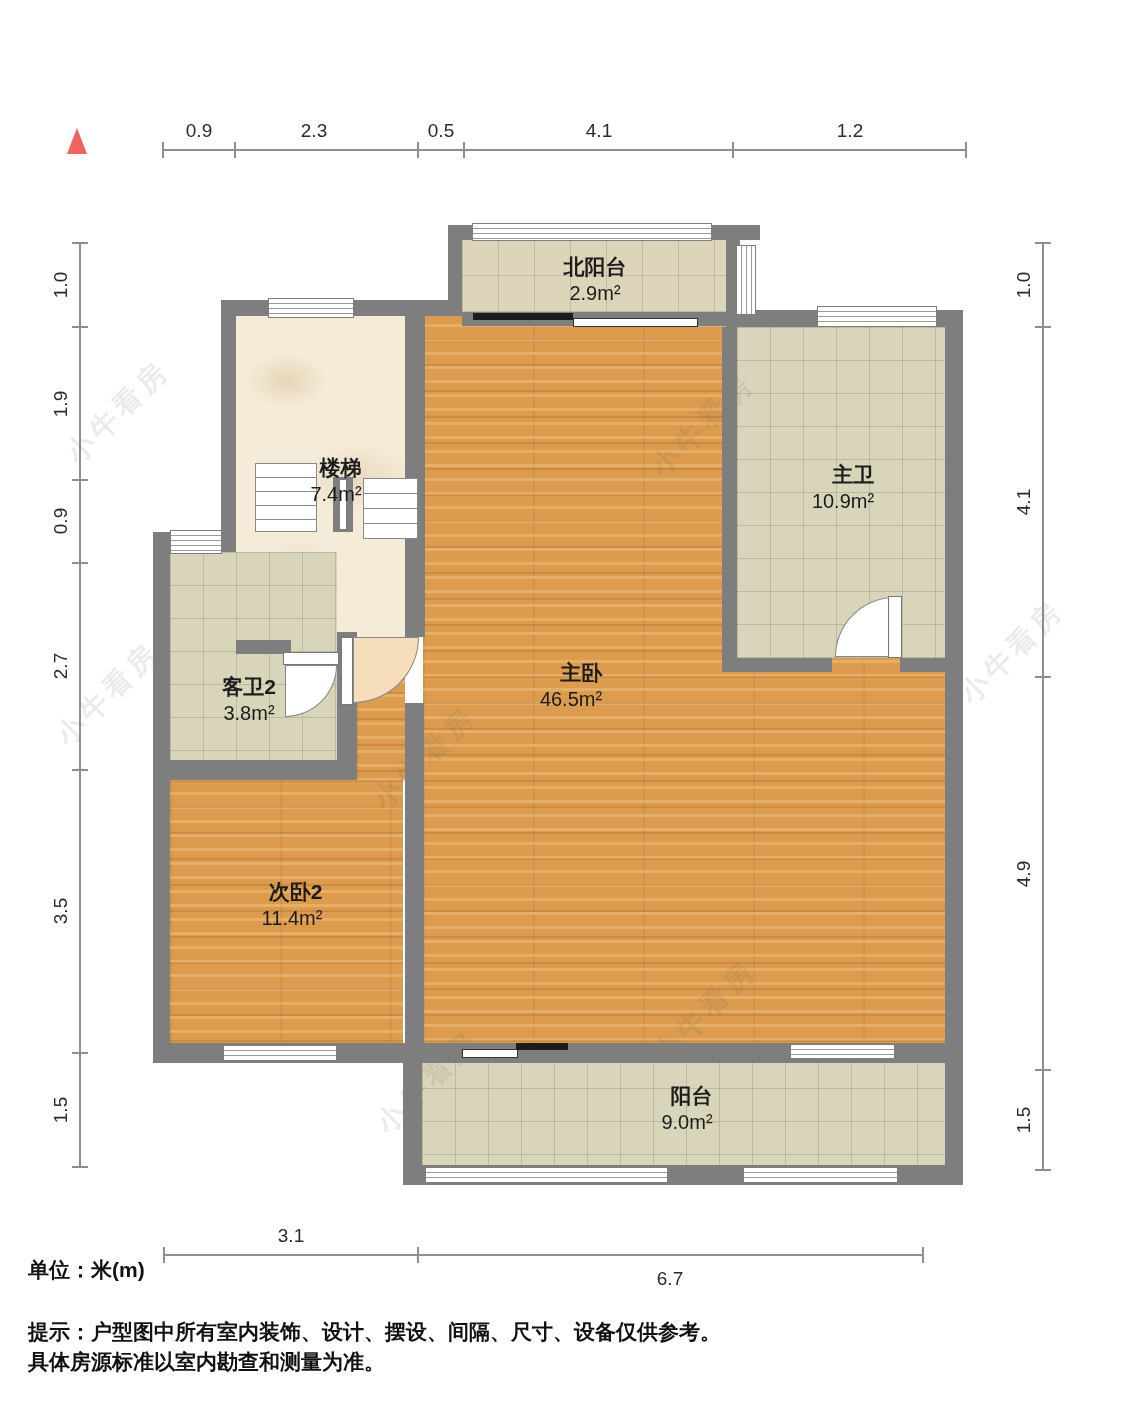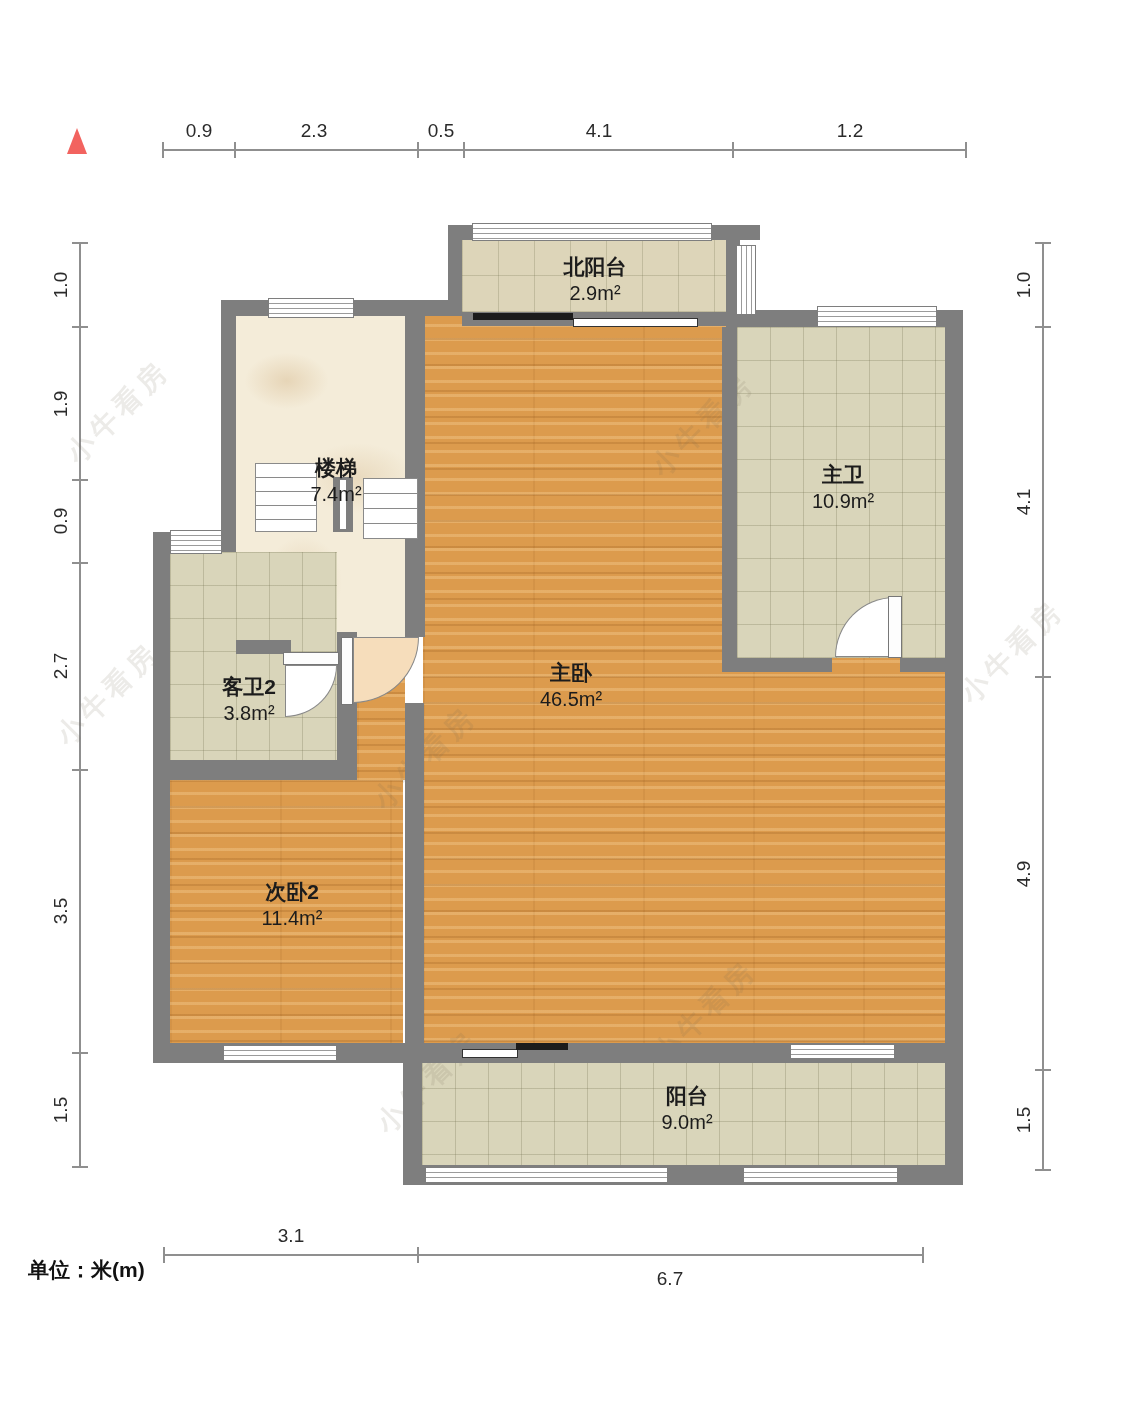--- a/index.html
+++ b/index.html
@@ -34,21 +34,21 @@
        background-image:repeating-linear-gradient(180deg, transparent 0 4px, #9b9b9b 4px 5px);}
   .win.v{background-image:repeating-linear-gradient(90deg, transparent 0 4px, #9b9b9b 4px 5px);}
   .leaf{position:absolute;background:#fdfdfd;border:1px solid #777;box-sizing:border-box;}
   .swing{position:absolute;border:1px solid #888;box-sizing:border-box;background:#fff;}
   .slide-dark{position:absolute;background:#1c1c1c;}
   .slide-lite{position:absolute;background:#fff;border:1px solid #333;box-sizing:border-box;}
   .steps{position:absolute;border:1px solid #8a8a8a;box-sizing:border-box;
          background-color:#fff;background-image:repeating-linear-gradient(180deg, #fff 0 13px, #8a8a8a 13px 14px);}
   
   .room-label{position:absolute;transform:translate(-50%,-50%);text-align:center;color:#1c1c1c;line-height:26px;white-space:nowrap;}
-  .rname{font-size:21px;font-weight:700;}
+  .rname{font-size:21px;font-weight:700;text-align:right;}
   .rarea{font-size:20px;font-weight:400;}
   
   .north{position:absolute;width:0;height:0;border-left:10px solid transparent;border-right:10px solid transparent;border-bottom:26px solid #f2635f;}
   .wm{position:absolute;transform:translate(-50%,-50%) rotate(-45deg);font-size:28px;letter-spacing:5px;
       color:rgba(110,100,80,.8);opacity:.16;white-space:nowrap;font-weight:700;}
   .footer-line{position:absolute;left:28px;font-size:21px;font-weight:700;color:#111;white-space:nowrap;}
 </style>
 </head>
 <body>
 
@@ -193,14 +193,16 @@
   <div class="room-label" style="left:292px;top:905px;">
     <div class="rname">次卧2</div>
     <div class="rarea">11.4m²</div>
   </div>
   <div class="room-label" style="left:687px;top:1109px;">
     <div class="rname">阳台</div>
     <div class="rarea">9.0m²</div>
   </div>
 
   <div class="footer-line" style="top:1256px;">单位：米(m)</div>
+  <div class="footer-line" style="top:1318px;">提示：户型图中所有室内装饰、设计、摆设、间隔、尺寸、设备仅供参考。</div>
+  <div class="footer-line" style="top:1348px;">具体房源标准以室内勘查和测量为准。</div>
 
 </div>
 
 </body></html>

